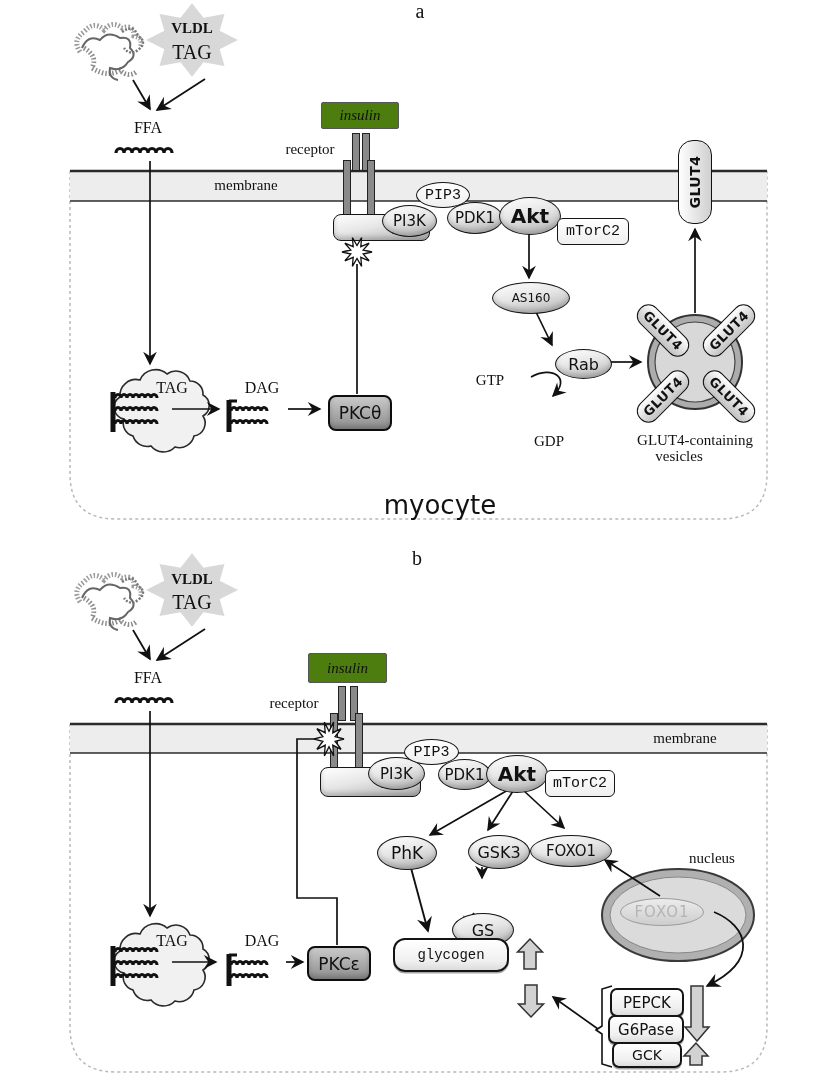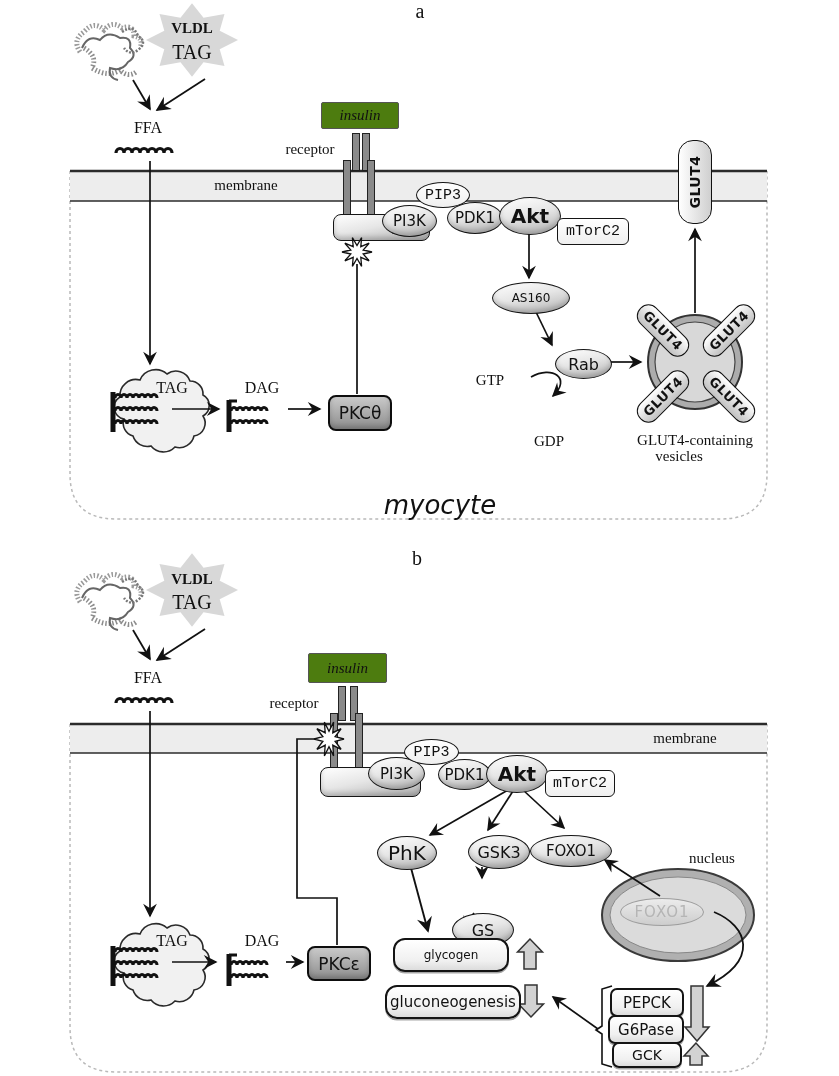--- a/index.html
+++ b/index.html
@@ -1,21 +1,21 @@
 <!DOCTYPE html>
 <html><head>
 <meta charset="utf-8">
 <style>
   html,body{margin:0;padding:0;background:#fff;}
   #fig{position:relative;width:839px;height:1076px;background:#fff;overflow:hidden;
        font-family:"DejaVu Sans",sans-serif;color:#111;}
   #bg{position:absolute;left:0;top:0;z-index:0;}
   .lbl{position:absolute;transform:translate(-50%,-50%);white-space:nowrap;z-index:2;line-height:1.05;text-align:center;}
   .serif{font-family:"Liberation Serif",serif;}
-  .comic{font-family:"DejaVu Sans",sans-serif;font-style:italic;}
+  .comic{font-family:"DejaVu Sans",sans-serif;}
   .node{position:absolute;display:flex;align-items:center;justify-content:center;z-index:2;
         border:1.6px solid #151515;color:#111;
         background:linear-gradient(168deg,#ffffff 0%,#e6e6e6 45%,#b0b0b0 100%);
         box-shadow:inset 0 -3px 5px rgba(0,0,0,.18);}
   .ell{border-radius:50%;}
   .rrect{border-radius:8px;padding-left:46px;}
   .white{background:linear-gradient(180deg,#ffffff 0%,#efefef 100%);box-shadow:none;font-family:Liberation Mono, monospace;}
   .insulin{background:#4d7c0f;border:1.2px solid #555;box-shadow:none;border-radius:2px;
            font-family:"Liberation Serif",serif;font-style:italic;}
   .pkc{background:linear-gradient(180deg,#c9c9c9 0%,#8d8d8d 100%);border:2px solid #0d0d0d;border-radius:8px;justify-content:center;}
@@ -225,41 +225,38 @@
     </div>
 <div class="node ell" style="left:438px;top:759px;width:51px;height:29px;font-size:15px;">
       <span>PDK1</span>
     </div>
 <div class="node ell" style="left:486px;top:755px;width:60px;height:36px;font-size:20px;font-weight:bold;">
       <span>Akt</span>
     </div>
 <div class="node white" style="left:545px;top:770px;width:68px;height:25px;font-size:15px;border-radius:6px;">
       <span>mTorC2</span>
     </div>
-<div class="node ell" style="left:377px;top:836px;width:58px;height:32px;font-size:20px;">
+<div class="node ell" style="left:377px;top:836px;width:58px;height:32px;font-size:17px;">
       <span>PhK</span>
     </div>
 <div class="node ell" style="left:468px;top:835px;width:60px;height:32px;font-size:16px;">
       <span>GSK3</span>
     </div>
 <div class="node ell" style="left:530px;top:835px;width:80px;height:30px;font-size:15px;">
       <span>FOXO1</span>
     </div>
 <div class="node ell" style="left:452px;top:881px;width:60px;height:32px;font-size:16px;margin-top:32px;">
       <span>GS</span>
     </div>
 <div class="lbl serif" style="left:712px;top:859px;font-size:15px;">nucleus</div>
 <div class="foxn">
       <span>FOXO1</span>
     </div>
-<div class="node outbox" style="left:393px;top:938px;width:112px;height:30px;font-size:12px;">
+<div class="node outbox" style="left:393px;top:938px;width:112px;height:30px;font-size:14px;font-family:Liberation Mono, monospace;">
       <span>glycogen</span>
-    </div>
-<div class="node outbox" style="left:385px;top:985px;width:132px;height:30px;font-size:15px;">
-      <span>gluconeogenesis</span>
     </div>
 <div class="node outbox" style="left:610px;top:988px;width:70px;height:25px;font-size:15px;border-radius:7px;">
       <span>PEPCK</span>
     </div>
 <div class="node outbox" style="left:608px;top:1015px;width:72px;height:25px;font-size:15px;border-radius:7px;">
       <span>G6Pase</span>
     </div>
 <div class="node outbox" style="left:612px;top:1042px;width:66px;height:22px;font-size:14px;border-radius:7px;">
       <span>GCK</span>
     </div>

